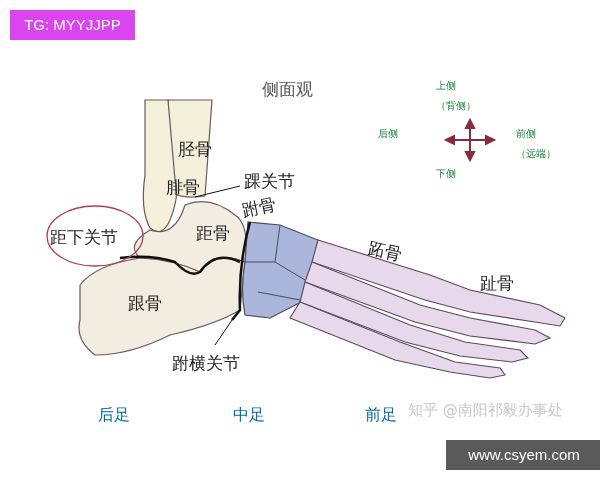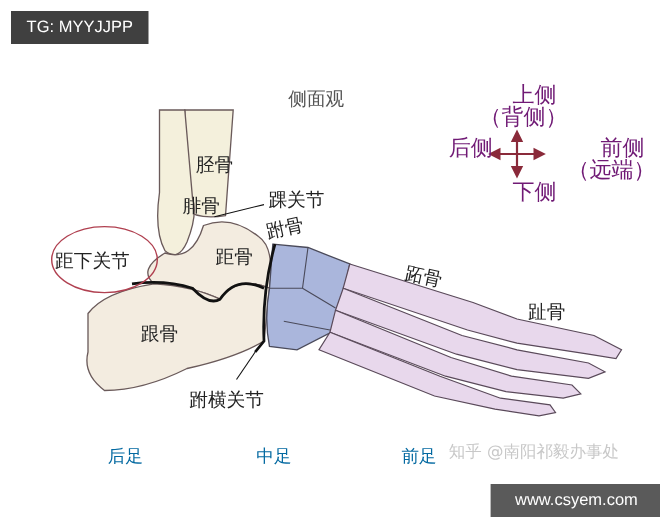--- a/index.html
+++ b/index.html
@@ -1,25 +1,25 @@
 <!DOCTYPE html>
 <html><head>
 <meta charset="utf-8">
 <style>
   html, body { margin: 0; padding: 0; }
   body { width: 600px; height: 480px; background: #ffffff; position: relative; overflow: hidden;
          font-family: "DejaVu Sans", sans-serif; }
   .abs { position: absolute; }
-  .tag-top { left: 10px; top: 10px; width: 125px; height: 30px; background: #404040; color: #fff;
+  .tag-top { left: 10px; top: 10px; width: 125px; height: 30px; background: #d946ef; color: #fff;
              font-family: "Liberation Sans", sans-serif; font-size: 15px; line-height: 30px; text-align: center; }
   .tag-bottom { left: 446px; top: 440px; width: 156px; height: 30px; background: #5a5a5a; color: #fff;
              font-family: "Liberation Sans", sans-serif; font-size: 15px; line-height: 30px; text-align: center; }
   .lbl { color: #222; font-size: 17px; white-space: nowrap; }
   .title { color: #555; font-size: 17px; }
-  .dir { color: #701a75; font-size: 20px; text-align: right; line-height: 20px; white-space: nowrap; }
+  .dir { color: #15803d; font-size: 10px; text-align: left; line-height: 20px; white-space: nowrap; }
   .region { color: #0369a1; font-size: 16px; font-family: "DejaVu Serif", serif; }
   .wm { color: #c8c8c8; font-size: 15px; white-space: nowrap; }
   svg { position: absolute; left: 0; top: 0; }
 </style>
 </head>
 <body>
 
 <svg width="600" height="480">
 
   <path d="M168 100 L168 190 Q180 200 205 196 L212 100 Z" fill="#f4f0dc" stroke="#6a5a5a" stroke-width="1.2"></path>

